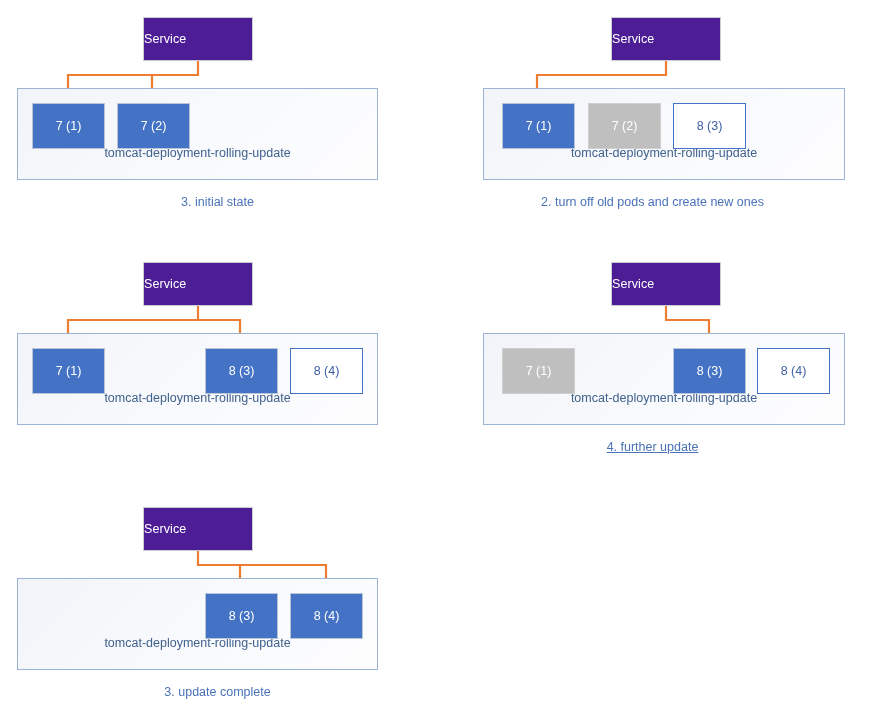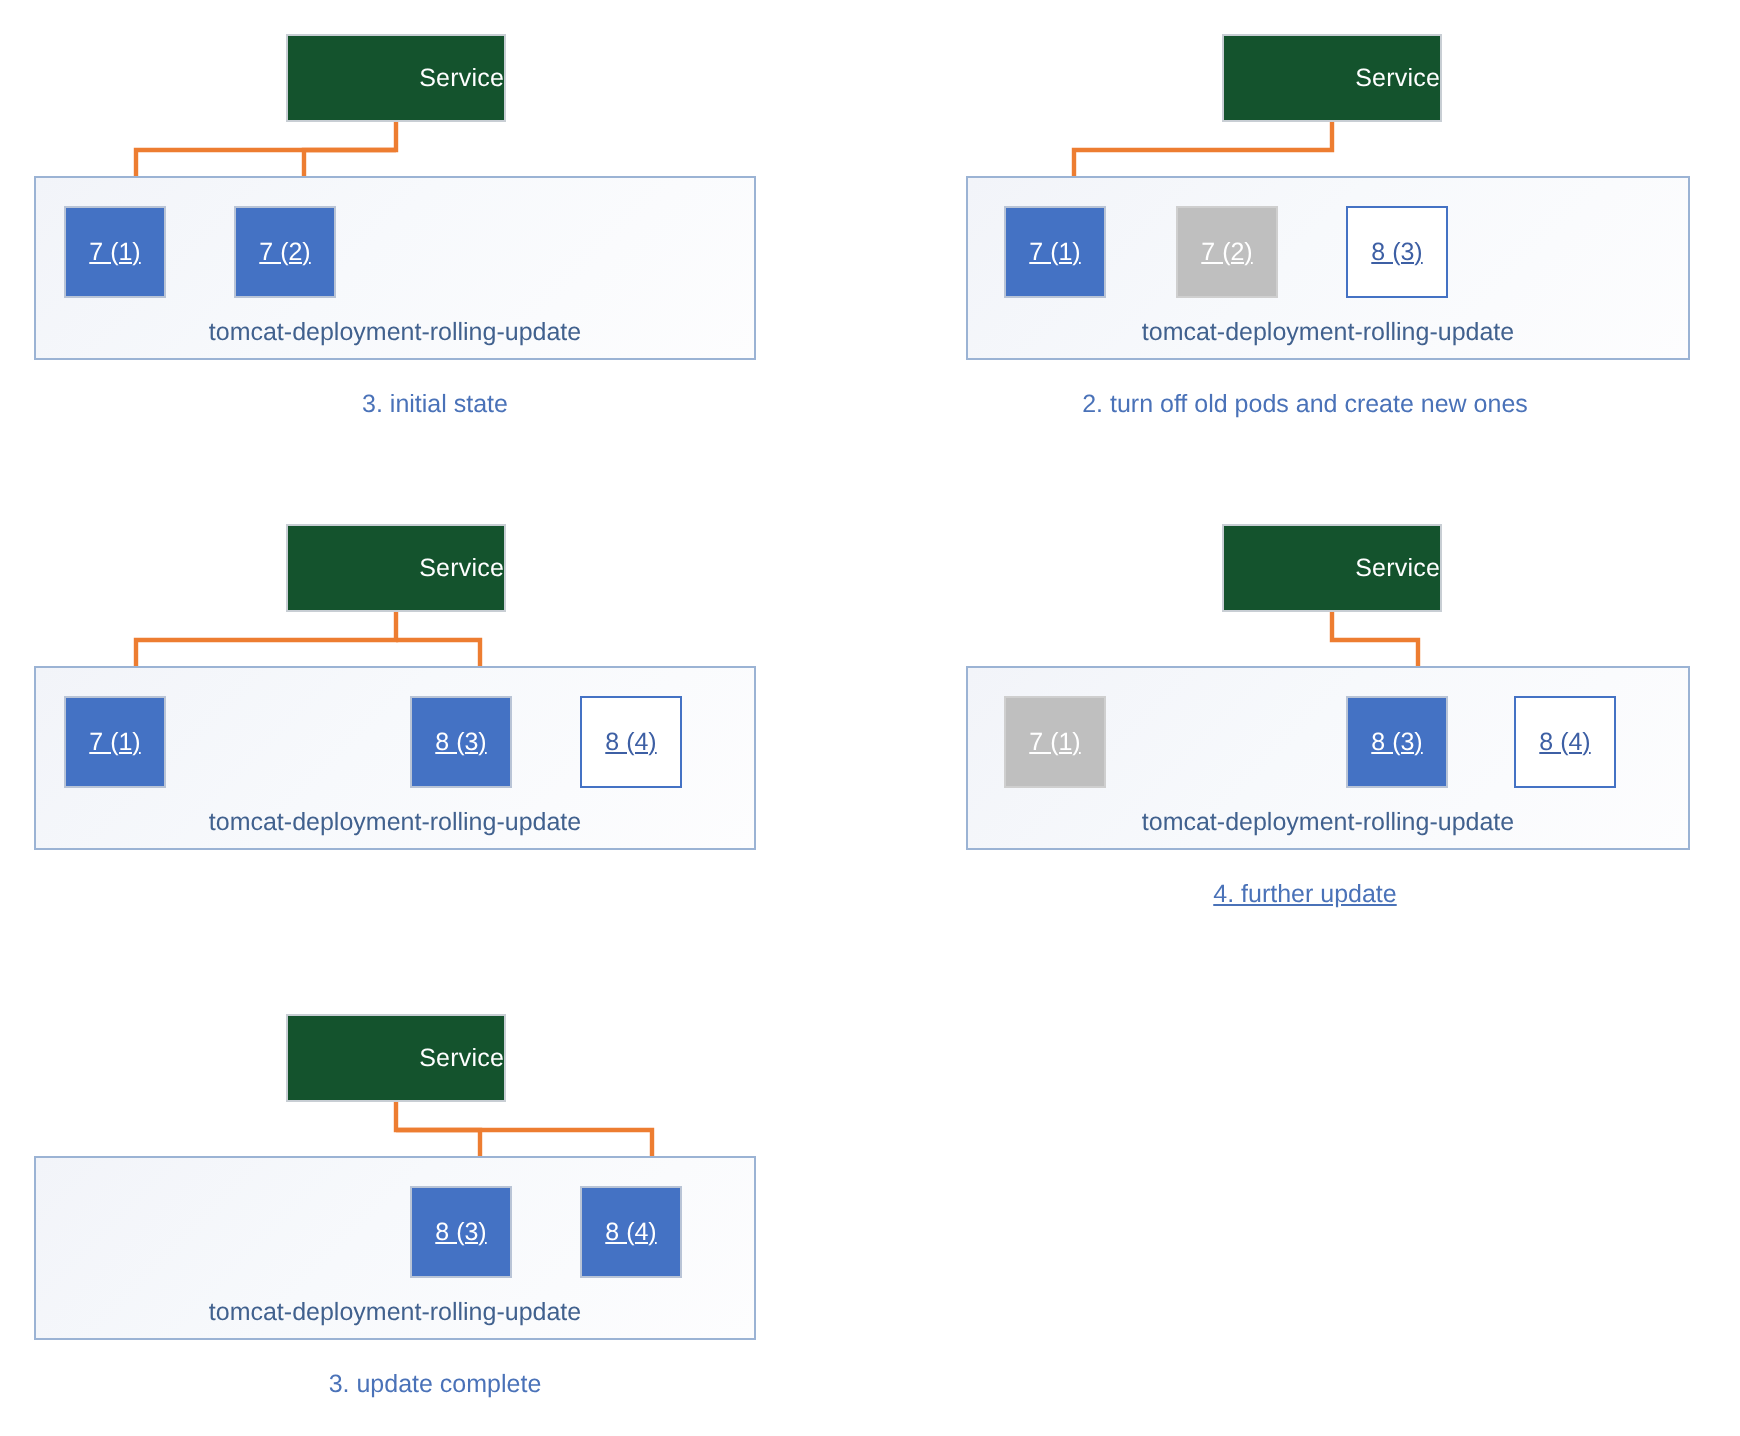--- a/index.html
+++ b/index.html
@@ -25,62 +25,61 @@
   .panel {
     position: absolute;
     width: 435px;
     height: 235px;
   }
   
   .service-box {
     position: absolute;
     width: 110px;
     height: 44px;
-    background: #14532d;
+    background: #4c1d95;
     border: 1px solid #C8CED4;
     box-sizing: border-box;
     display: flex;
     align-items: center;
-    justify-content: flex-end;
+    justify-content: flex-start;
   }
   .service-label {
     color: #FFFFFF;
     font-size: 12.5px;
     line-height: 1;
     letter-spacing: .1px;
   }
   
   .deployment {
     position: absolute;
     box-sizing: border-box;
     border: 1px solid #9BB3D4;
     background: linear-gradient(135deg, #F2F4F9 0%, #F7F9FC 45%, #FDFDFE 100%);
   }
   .deployment-label {
     position: absolute;
     left: 0;
     right: 0;
-    bottom: 7px;
+    bottom: 20px;
     text-align: center;
     color: #41618E;
     font-size: 12.5px;
     line-height: 1;
   }
   
   .pod {
     position: absolute;
-    width: 51px;
+    width: 73px;
     height: 46px;
     box-sizing: border-box;
     display: flex;
     align-items: center;
     justify-content: center;
     font-size: 12.5px;
     line-height: 1;
-    text-decoration: underline;
   }
   .pod.active {
     background: #4472C4;
     border: 1px solid #B9C4D6;
     color: #FFFFFF;
   }
   .pod.terminating {
     background: #BFBFBF;
     border: 1px solid #CFCFCF;
     color: #FFFFFF;

